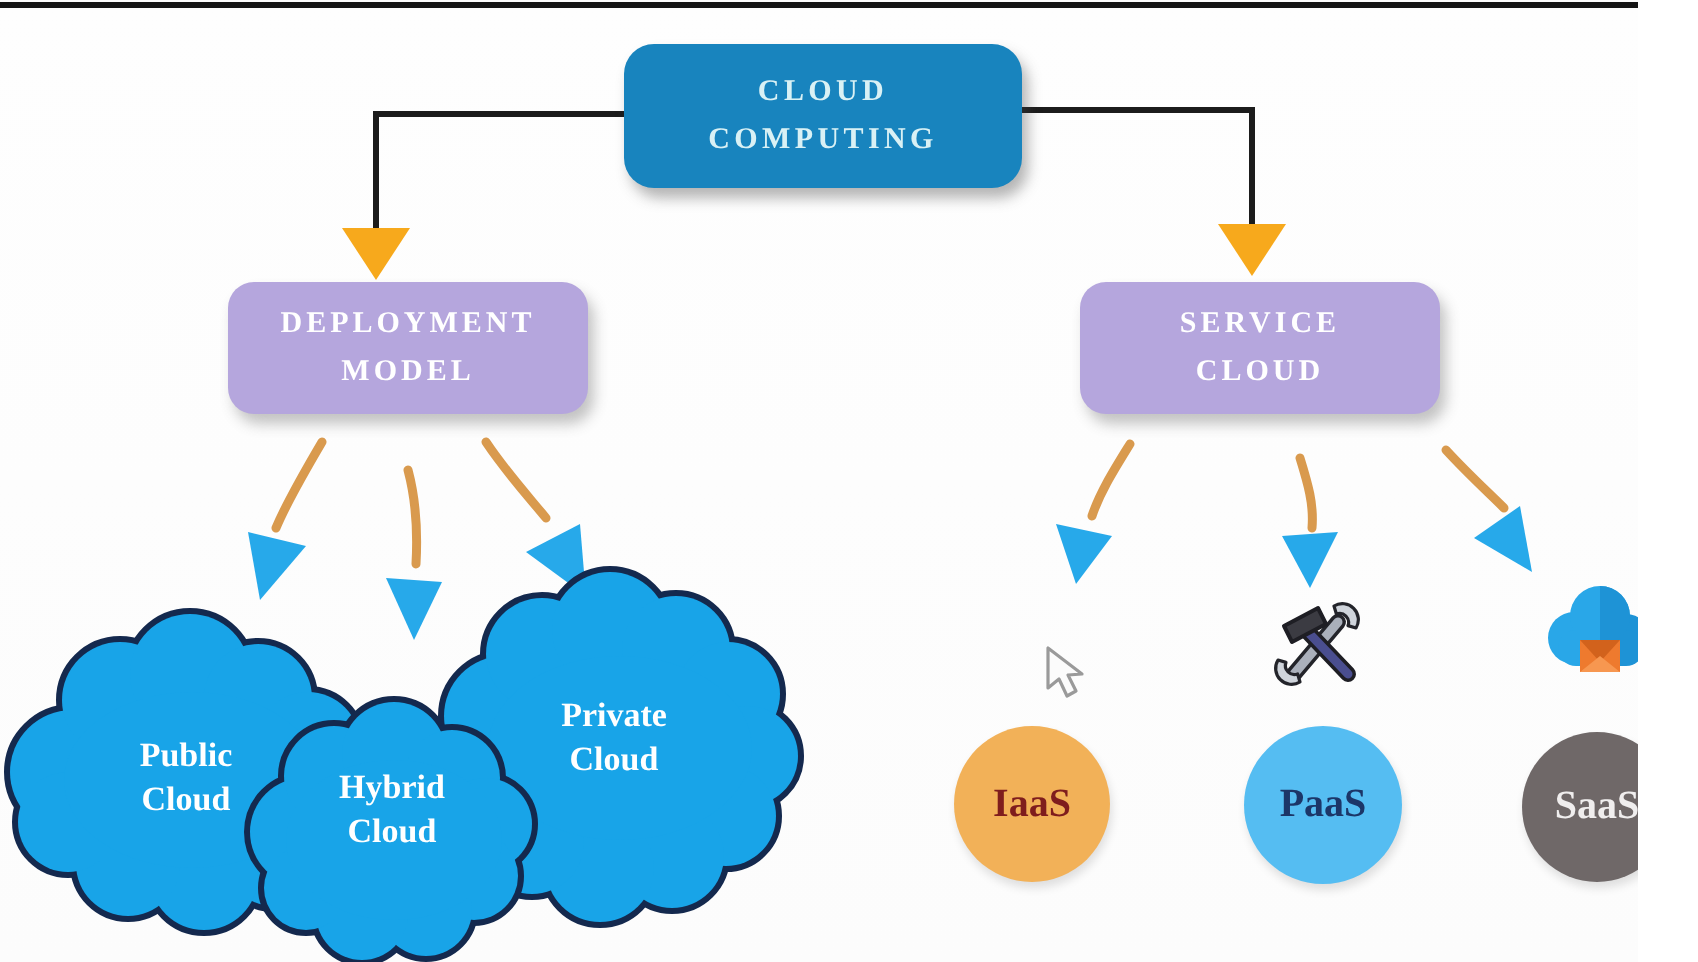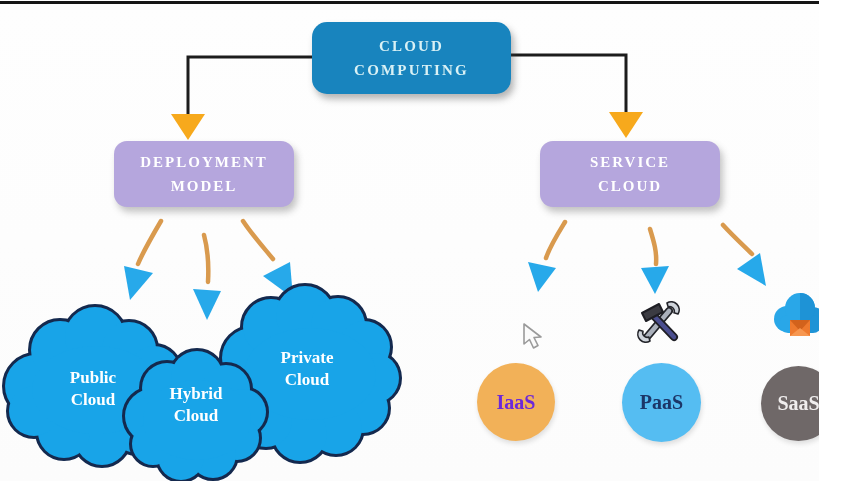--- a/index.html
+++ b/index.html
@@ -180,17 +180,17 @@
     <g fill="#1E93D6">
       <circle cx="46" cy="30" r="12"></circle>
       <path d="M33,26 h13 a9,9 0 0 1 0,18 h-13 z"></path>
       <path d="M33,4 a15,15 0 0 1 0,30 z"></path>
     </g>
     <rect x="23" y="31" width="20" height="16" fill="#EE7A2E"></rect>
     <polygon points="23,31 43,31 33,42" fill="#D2621C"></polygon>
     <polygon points="23,47 33,39 43,47" fill="#F79750"></polygon>
   </svg>
 
-  <div class="circle" id="c-iaas" style="background-color: rgb(242, 177, 88); color: #6d28d9;">IaaS</div>
+  <div class="circle" id="c-iaas" style="background-color: rgb(242, 177, 88); color: #7f1d1d;">IaaS</div>
   <div class="circle" id="c-saas" style="background-color: rgb(111, 104, 104); color: rgb(240, 238, 238);">SaaS</div>
   <div class="circle" id="c-paas" style="background-color: rgb(85, 189, 242); color: rgb(28, 54, 104);">PaaS</div>
 
 </div>
 
 </body></html>

